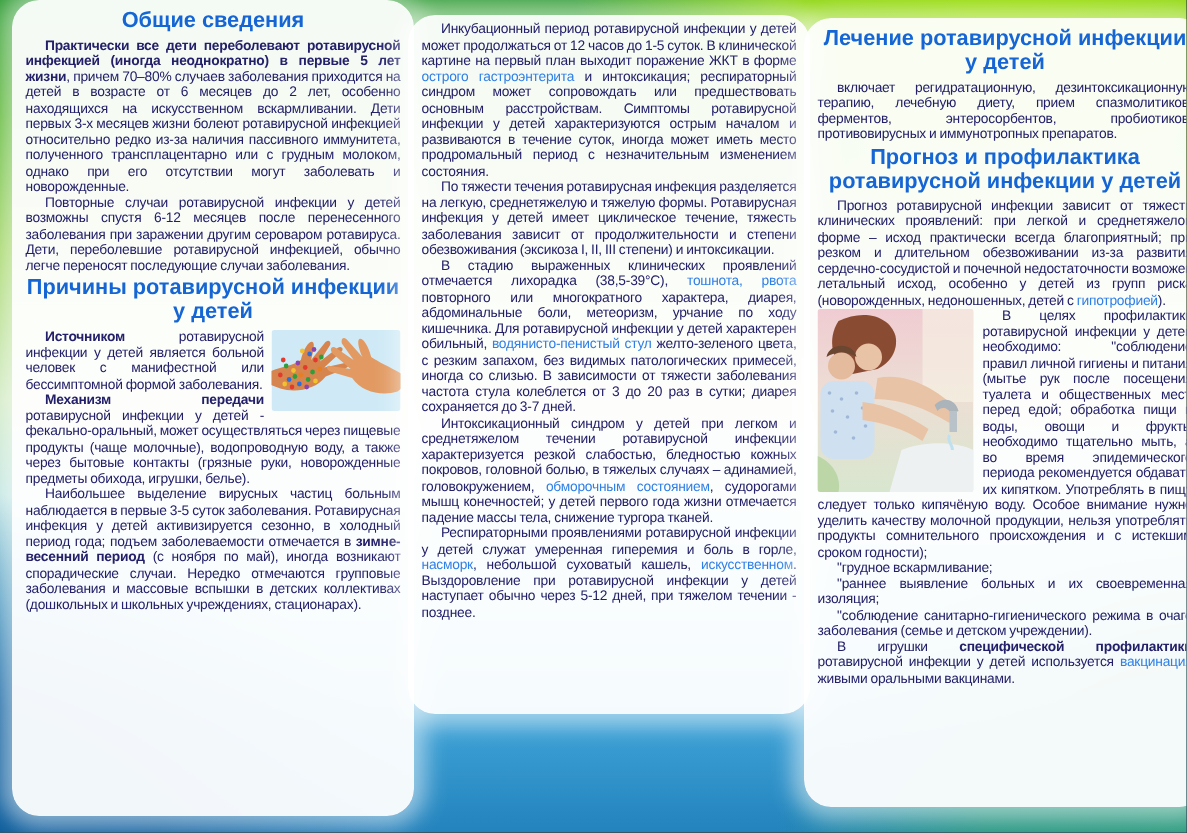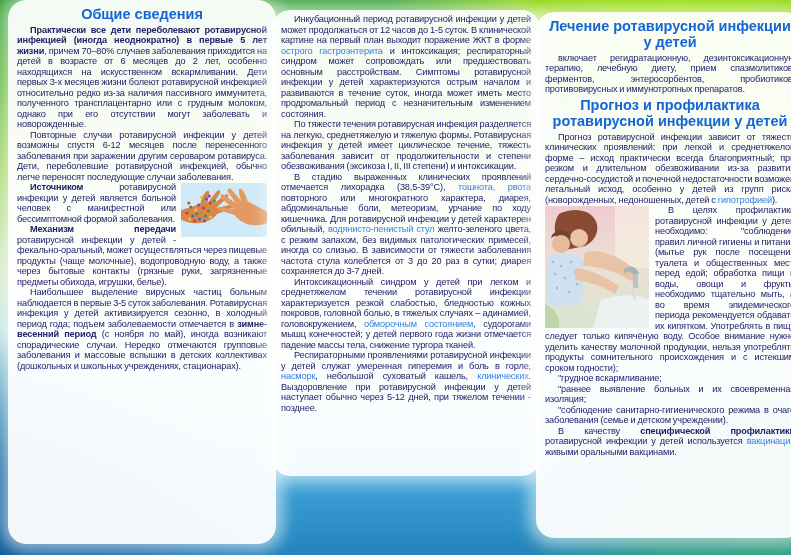--- a/index.html
+++ b/index.html
@@ -48,20 +48,21 @@
   .img-hands svg,.img-wash svg{display:block;width:100%;height:100%;border-radius:2px;}
 </style>
 </head>
 <body>
 
 <div class="page">
   <div class="panel" id="col-0">
       <div class="heading">Общие сведения</div>
       <p class="para"><span class="b">Практически все дети переболевают ротавирусной инфекцией (иногда неоднократно) в первые 5 лет жизни</span><span>, причем 70–80% случаев заболевания приходится на детей в возрасте от 6 месяцев до 2 лет, особенно находящихся на искусственном вскармливании. Дети первых 3-х месяцев жизни болеют ротавирусной инфекцией относительно редко из-за наличия пассивного иммунитета, полученного трансплацентарно или с грудным молоком, однако при его отсутствии могут заболевать и новорожденные.</span></p>
       <p class="para"><span>Повторные случаи ротавирусной инфекции у детей возможны спустя 6-12 месяцев после перенесенного заболевания при заражении другим сероваром ротавируса. Дети, переболевшие ротавирусной инфекцией, обычно легче переносят последующие случаи заболевания.</span></p>
+      <div class="heading">Причины ротавирусной инфекции у детей</div>
       <p class="para">
   <span class="img-hands">
     <svg viewBox="0 0 88 54" preserveAspectRatio="none">
       <rect width="88" height="54" fill="#cfeaf6"></rect>
       <path d="M-2,28 C8,24 14,24 20,20 C22,12 26,7 28,8 C30,9 28,16 27,20 L36,9 C38,6 41,7 40,10 L33,21 L45,12 C48,10 50,13 47,15 L36,25 L50,22 C53,21 54,24 50,26 L37,31 C30,40 16,42 6,39 L-2,36 Z" fill="#d6854e"></path>
       <path d="M90,30 C80,24 74,22 68,18 C66,10 62,5 60,6 C58,7 60,14 62,18 L52,7 C50,4 47,5 48,9 L56,20 L44,12 C41,10 39,13 42,16 L54,26 L40,24 C37,23 37,27 41,28 L55,32 C62,42 76,44 86,41 L90,38 Z" fill="#e29a62"></path>
       <g>
         <circle cx="6" cy="30" r="1.6" fill="#e23b2e"></circle>
               <circle cx="10" cy="24" r="1.6" fill="#2d9e3a"></circle>
         <circle cx="12" cy="33" r="1.6" fill="#2d6fd6"></circle>
@@ -81,29 +82,29 @@
         <circle cx="30" cy="34" r="1.6" fill="#f2c12e"></circle>
               <circle cx="33" cy="26" r="1.6" fill="#e67e22"></circle>
         <circle cx="8" cy="20" r="1.6" fill="#e23b2e"></circle>
               <circle cx="16" cy="31" r="1.6" fill="#2d9e3a"></circle>
         <circle cx="29" cy="13" r="1.6" fill="#8e44ad"></circle>
               <circle cx="34" cy="18" r="1.6" fill="#2d9e3a"></circle>
       </g>
     </svg>
   </span>
 <span class="b">Источником</span><span> ротавирусной инфекции у детей является больной человек с манифестной или бессимптомной формой заболевания.</span></p>
-      <p class="para"><span class="b">Механизм передачи</span><span> ротавирусной инфекции у детей - фекально-оральный, может осуществляться через пищевые продукты (чаще молочные), водопроводную воду, а также через бытовые контакты (грязные руки, загрязненные предметы обихода, игрушки, белье).</span></p>
+      <p class="para"><span class="b">Механизм передачи</span><span> ротавирусной инфекции у детей - фекально-оральный, может осуществляться через пищевые продукты (чаще молочные), водопроводную воду, а также через бытовые контакты (грязные руки, новорожденные предметы обихода, игрушки, белье).</span></p>
       <p class="para"><span>Наибольшее выделение вирусных частиц больным наблюдается в первые 3-5 суток заболевания. Ротавирусная инфекция у детей активизируется сезонно, в холодный период года; подъем заболеваемости отмечается в </span><span class="b">зимне-весенний период</span><span> (с ноября по май), иногда возникают спорадические случаи. Нередко отмечаются групповые заболевания и массовые вспышки в детских коллективах (дошкольных и школьных учреждениях, стационарах).</span></p>
     </div>
   <div class="panel" id="col-1">
       <p class="para"><span>Инкубационный период ротавирусной инфекции у детей может продолжаться от 12 часов до 1-5 суток. В клинической картине на первый план выходит поражение ЖКТ в форме </span><span class="hl">острого гастроэнтерита</span><span> и интоксикация; респираторный синдром может сопровождать или предшествовать основным расстройствам. Симптомы ротавирусной инфекции у детей характеризуются острым началом и развиваются в течение суток, иногда может иметь место продромальный период с незначительным изменением состояния.</span></p>
       <p class="para"><span>По тяжести течения ротавирусная инфекция разделяется на легкую, среднетяжелую и тяжелую формы. Ротавирусная инфекция у детей имеет циклическое течение, тяжесть заболевания зависит от продолжительности и степени обезвоживания (эксикоза I, II, III степени) и интоксикации.</span></p>
       <p class="para"><span>В стадию выраженных клинических проявлений отмечается лихорадка (38,5-39°C), </span><span class="hl">тошнота, рвота</span><span> повторного или многократного характера, диарея, абдоминальные боли, метеоризм, урчание по ходу кишечника. Для ротавирусной инфекции у детей характерен обильный, </span><span class="hl">водянисто-пенистый стул</span><span> желто-зеленого цвета, с резким запахом, без видимых патологических примесей, иногда со слизью. В зависимости от тяжести заболевания частота стула колеблется от 3 до 20 раз в сутки; диарея сохраняется до 3-7 дней.</span></p>
       <p class="para"><span>Интоксикационный синдром у детей при легком и среднетяжелом течении ротавирусной инфекции характеризуется резкой слабостью, бледностью кожных покровов, головной болью, в тяжелых случаях – адинамией, головокружением, </span><span class="hl">обморочным состоянием</span><span>, судорогами мышц конечностей; у детей первого года жизни отмечается падение массы тела, снижение тургора тканей.</span></p>
-      <p class="para"><span>Респираторными проявлениями ротавирусной инфекции у детей служат умеренная гиперемия и боль в горле, </span><span class="hl">насморк</span><span>, небольшой суховатый кашель, </span><span class="hl">клинических</span><span>. Выздоровление при ротавирусной инфекции у детей наступает обычно через 5-12 дней, при тяжелом течении - позднее.</span></p>
+      <p class="para"><span>Респираторными проявлениями ротавирусной инфекции у детей служат умеренная гиперемия и боль в горле, </span><span class="hl">насморк</span><span>, небольшой суховатый кашель, </span><span class="hl">искусственном</span><span>. Выздоровление при ротавирусной инфекции у детей наступает обычно через 5-12 дней, при тяжелом течении - позднее.</span></p>
     </div>
   <div class="panel" id="col-2">
       <div class="heading">Лечение ротавирусной инфекции у детей</div>
       <p class="para"><span>включает регидратационную, дезинтоксикационную терапию, лечебную диету, прием спазмолитиков, ферментов, энтеросорбентов, пробиотиков, противовирусных и иммунотропных препаратов.</span></p>
       <div class="heading">Прогноз и профилактика ротавирусной инфекции у детей</div>
       <p class="para"><span>Прогноз ротавирусной инфекции зависит от тяжести клинических проявлений: при легкой и среднетяжелой форме – исход практически всегда благоприятный; при резком и длительном обезвоживании из-за развития сердечно-сосудистой и почечной недостаточности возможен летальный исход, особенно у детей из групп риска (новорожденных, недоношенных, детей с </span><span class="hl">гипотрофией</span><span>).</span></p>
       <p class="para">
   <span class="img-wash">
     <svg viewBox="0 0 104 122" preserveAspectRatio="none">
       <defs>
@@ -137,15 +138,15 @@
       <path d="M78,64 C84,58 92,60 94,68 L89,70 C87,65 82,65 80,68 Z" fill="#aab4ba"></path>
       <rect x="88" y="68" width="5" height="14" fill="#b8c2c8"></rect>
       <path d="M88,84 C86,88 90,90 90,94" stroke="#bfe0ee" stroke-width="2" fill="none"></path>
       <path d="M0,98 C10,102 16,112 14,122 L0,122 Z" fill="#bcd6a8"></path>
     </svg>
   </span>
 <span>В целях профилактики ротавирусной инфекции у детей необходимо: "соблюдение правил личной гигиены и питания (мытье рук после посещения туалета и общественных мест, перед едой; обработка пищи и воды, овощи и фрукты необходимо тщательно мыть, а во время эпидемического периода рекомендуется обдавать их кипятком. Употреблять в пищу следует только кипячёную воду. Особое внимание нужно уделить качеству молочной продукции, нельзя употреблять продукты сомнительного происхождения и с истекшим сроком годности);</span></p>
       <p class="para"><span>"грудное вскармливание;</span></p>
       <p class="para"><span>"раннее выявление больных и их своевременная изоляция;</span></p>
       <p class="para"><span>"соблюдение санитарно-гигиенического режима в очаге заболевания (семье и детском учреждении).</span></p>
-      <p class="para"><span>В качеству </span><span class="b">специфической профилактики</span><span> ротавирусной инфекции у детей используется </span><span class="hl">вакцинация</span><span> живыми оральными вакцинами.</span></p>
+      <p class="para"><span>В игрушки </span><span class="b">специфической профилактики</span><span> ротавирусной инфекции у детей используется </span><span class="hl">вакцинация</span><span> живыми оральными вакцинами.</span></p>
     </div>
 </div>
 
 </body></html>

